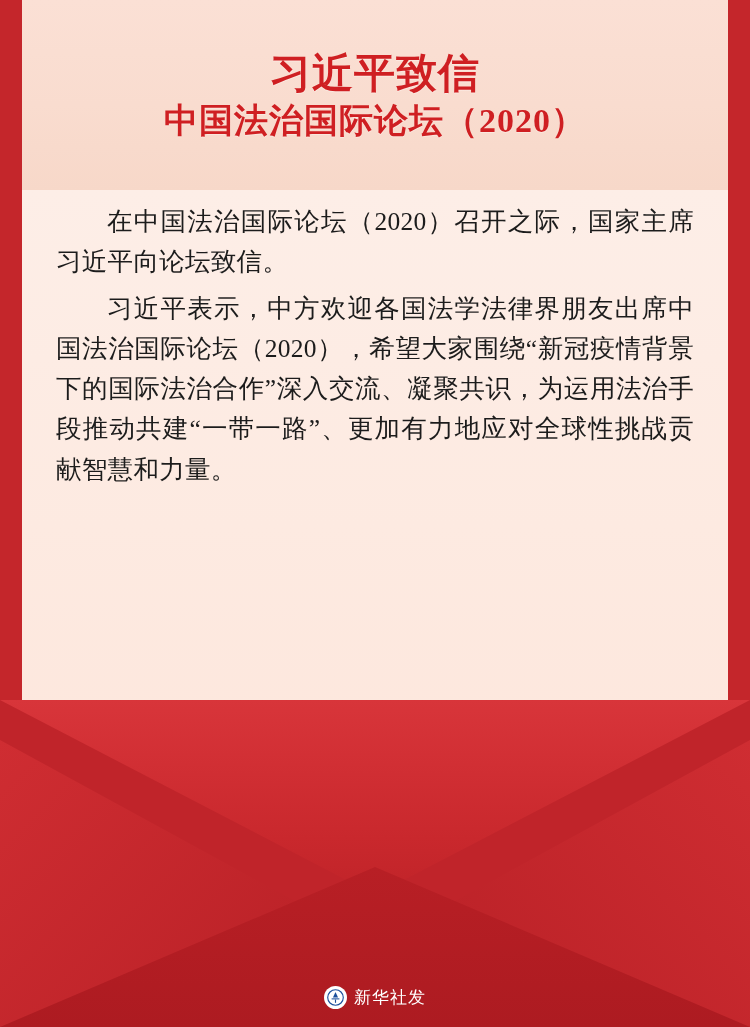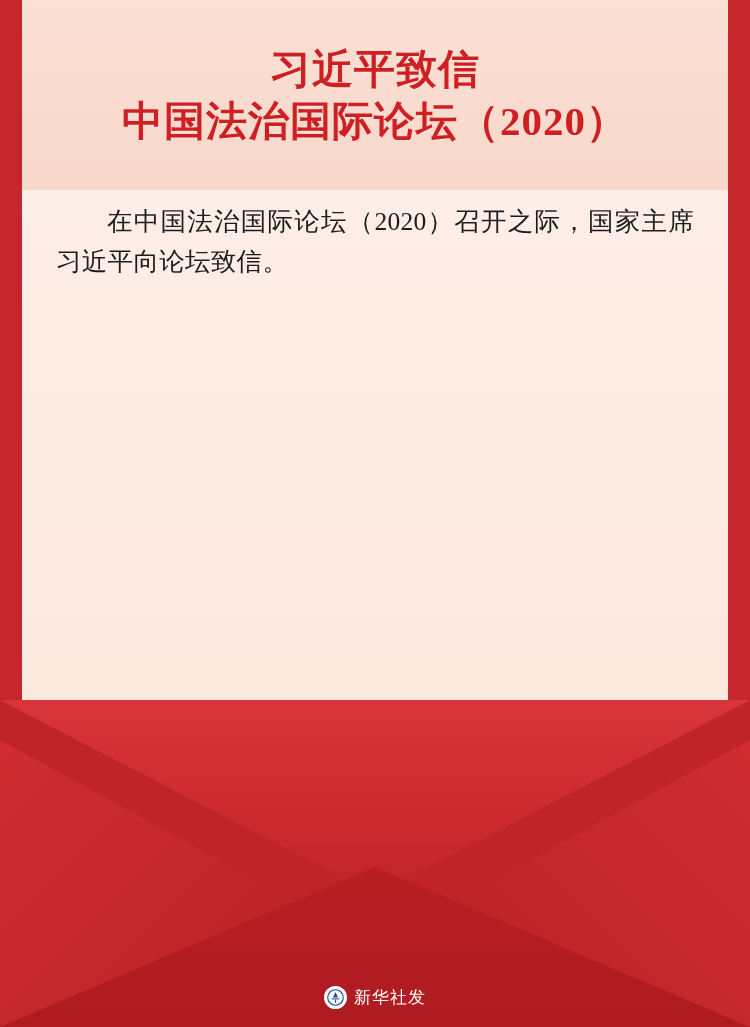--- a/index.html
+++ b/index.html
@@ -55,21 +55,21 @@
     color: #cf1f22;
     font-weight: bold;
     font-size: 41px;
     line-height: 1.28;
     letter-spacing: 1px;
     text-align: center;
     white-space: nowrap;
     text-shadow: 0 1px 0 rgba(255,255,255,0.35);
   }
   .title-line.second {
-    font-size: 41px;
+    font-size: 34px;
   }
   
   .body-panel {
     position: absolute;
     left: 22px;
     top: 190px;
     width: 706px;
     height: 560px;
     background: linear-gradient(180deg, #fdeee7 0%, #fdeae1 60%, #fde7dd 100%);
     box-sizing: border-box;
@@ -182,20 +182,21 @@
   <div class="side-left"></div>
   <div class="side-right"></div>
 
   <div class="header">
     <div class="title-line">习近平致信</div>
     <div class="title-line second">中国法治国际论坛（2020）</div>
   </div>
 
   <div class="body-panel">
     <p class="para">在中国法治国际论坛（2020）召开之际，国家主席习近平向论坛致信。</p>
+    <p class="para">习近平表示，中方欢迎各国法学法律界朋友出席中国法治国际论坛（2020），希望大家围绕“新冠疫情背景下的国际法治合作”深入交流、凝聚共识，为运用法治手段推动共建“一带一路”、更加有力地应对全球性挑战贡献智慧和力量。</p>
   </div>
 
   <div class="envelope">
     <div class="env-bg"></div>
     <div class="flap">
       <div class="flap-inner"></div>
     </div>
     <div class="wing-left"></div>
     <div class="wing-right"></div>
     <div class="fold-bottom"></div>

